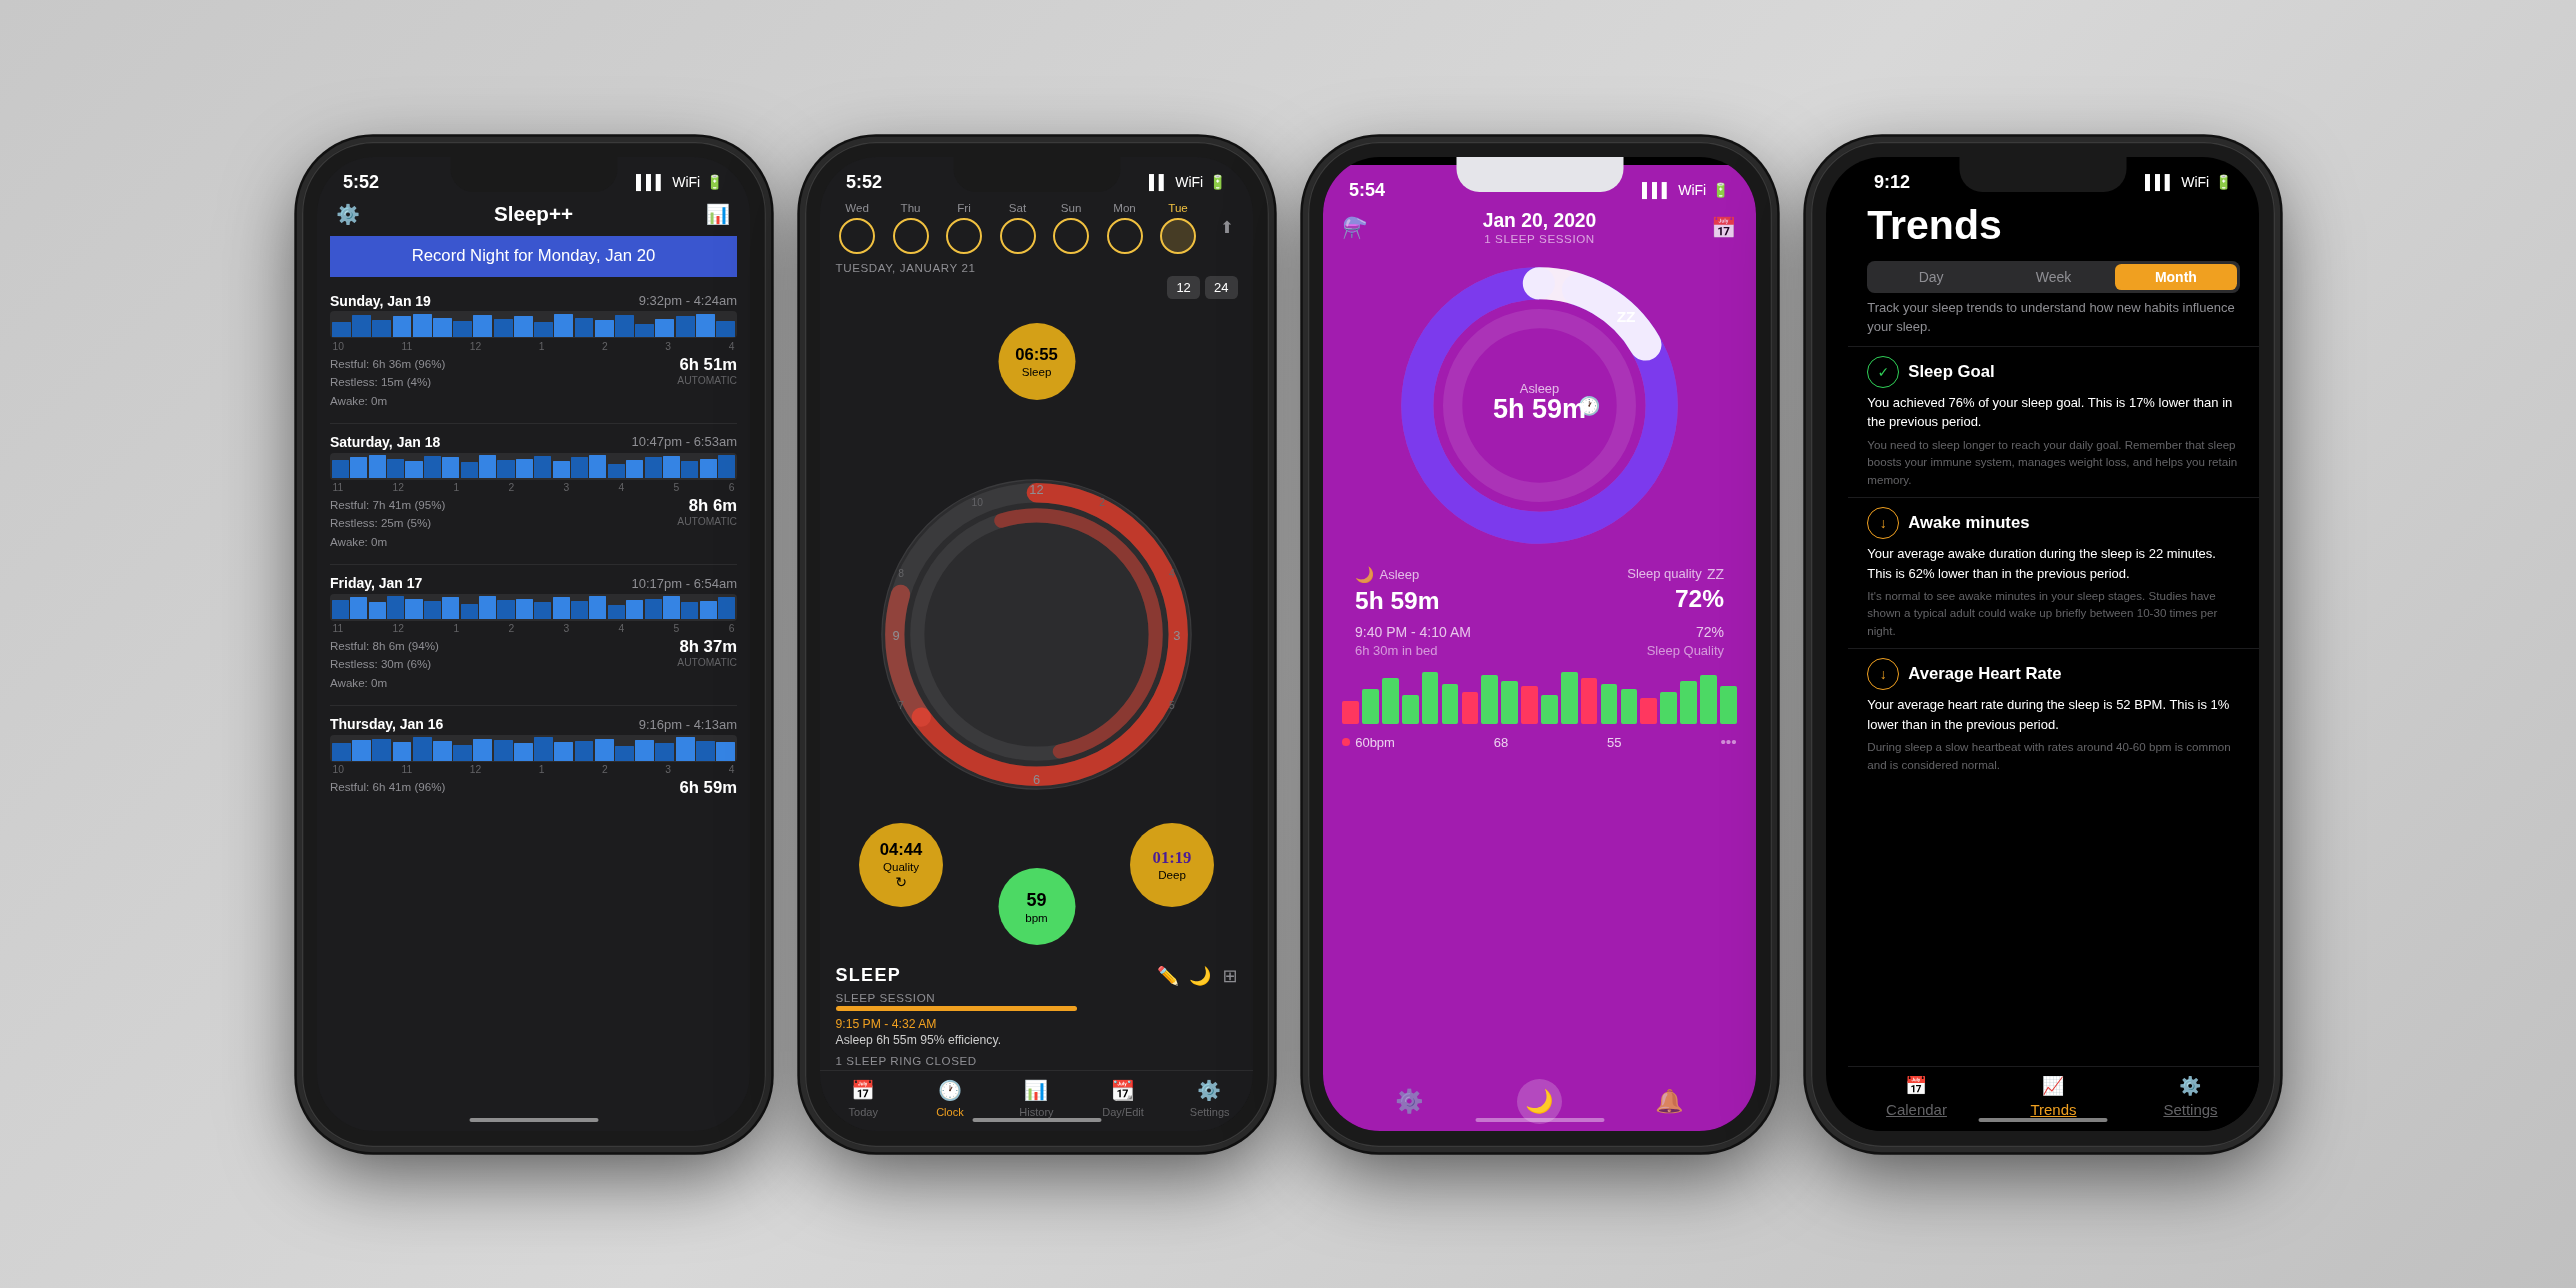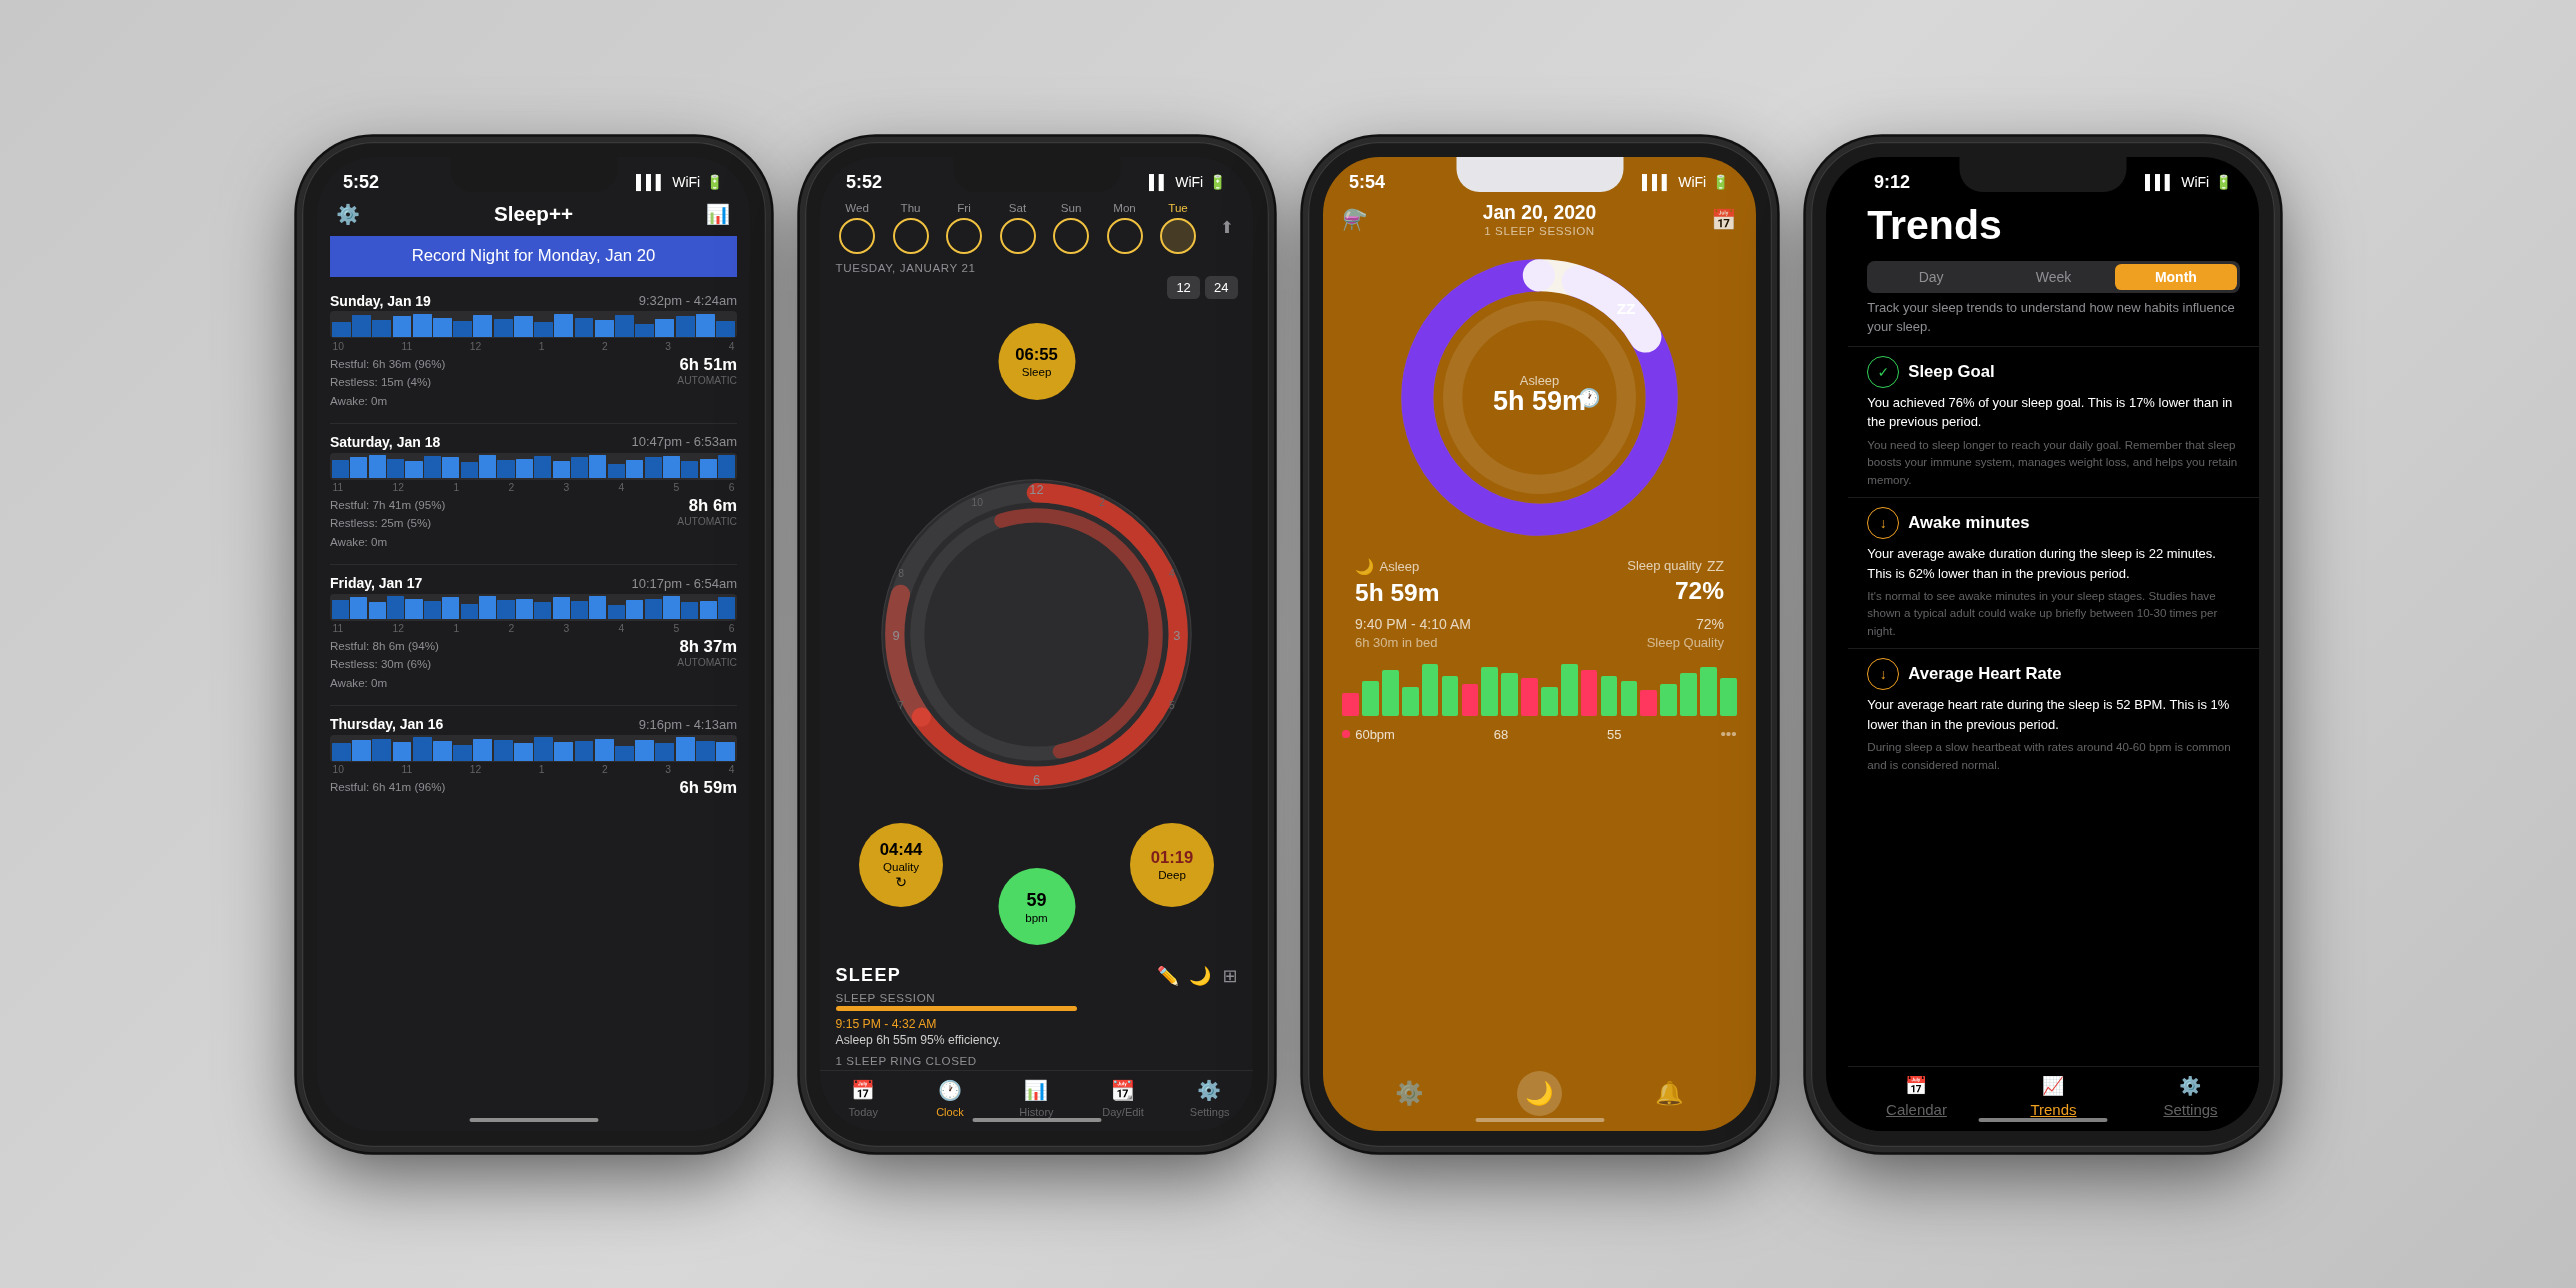--- a/index.html
+++ b/index.html
@@ -294,24 +294,25 @@
     }
     .tab-icon.active { color: #f0a020; }
     .tab-label {
       font-size: 11px;
       color: #636366;
     }
     .tab-label.active { color: #f0a020; }
 
     
     .phone3-screen {
-      background: #a16207;
+      background: #a21caf;
       height: 100%;
       display: flex;
       flex-direction: column;
+      margin-top: 8px;
     }
     .p3-header {
       display: flex;
       align-items: center;
       justify-content: space-between;
       padding: 6.4px 19.3px 5.2px;
     }
     .p3-date-center {
       text-align: center;
     }
@@ -819,21 +820,21 @@
                       background:#d4a017;border-radius:50%;width:84px;height:84px;
                       display:flex;flex-direction:column;align-items:center;justify-content:center;">
             <span style="font-size:16.7px;font-weight:700;color:#000;">04:44</span>
             <span style="font-size:11.6px;color:#000;">Quality</span>
             <span style="font-size:14px;color:#000;margin-top:1.3px;">↻</span>
           </div>
 
           <div style="position:absolute;bottom:58px;right:39px;
                       background:#d4a017;border-radius:50%;width:84px;height:84px;
                       display:flex;flex-direction:column;align-items:center;justify-content:center;">
-            <span style="font-size:16.7px;font-weight:700;color:#7f1d1d;">01:19</span>
+            <span style="font-size:16.7px;font-weight:700;color:#4c1d95;font-family:Liberation Serif, serif;">01:19</span>
             <span style="font-size:11.6px;color:#000;">Deep</span>
           </div>
 
           <div style="position:absolute;bottom:19.3px;left:50%;transform:translateX(-50%);
                       background:#4cd964;border-radius:50%;width:77px;height:77px;
                       display:flex;flex-direction:column;align-items:center;justify-content:center;">
             <span style="font-size:18px;font-weight:700;color:#000;">59</span>
             <span style="font-size:11.6px;color:#000;">bpm</span>
           </div>
         </div>

